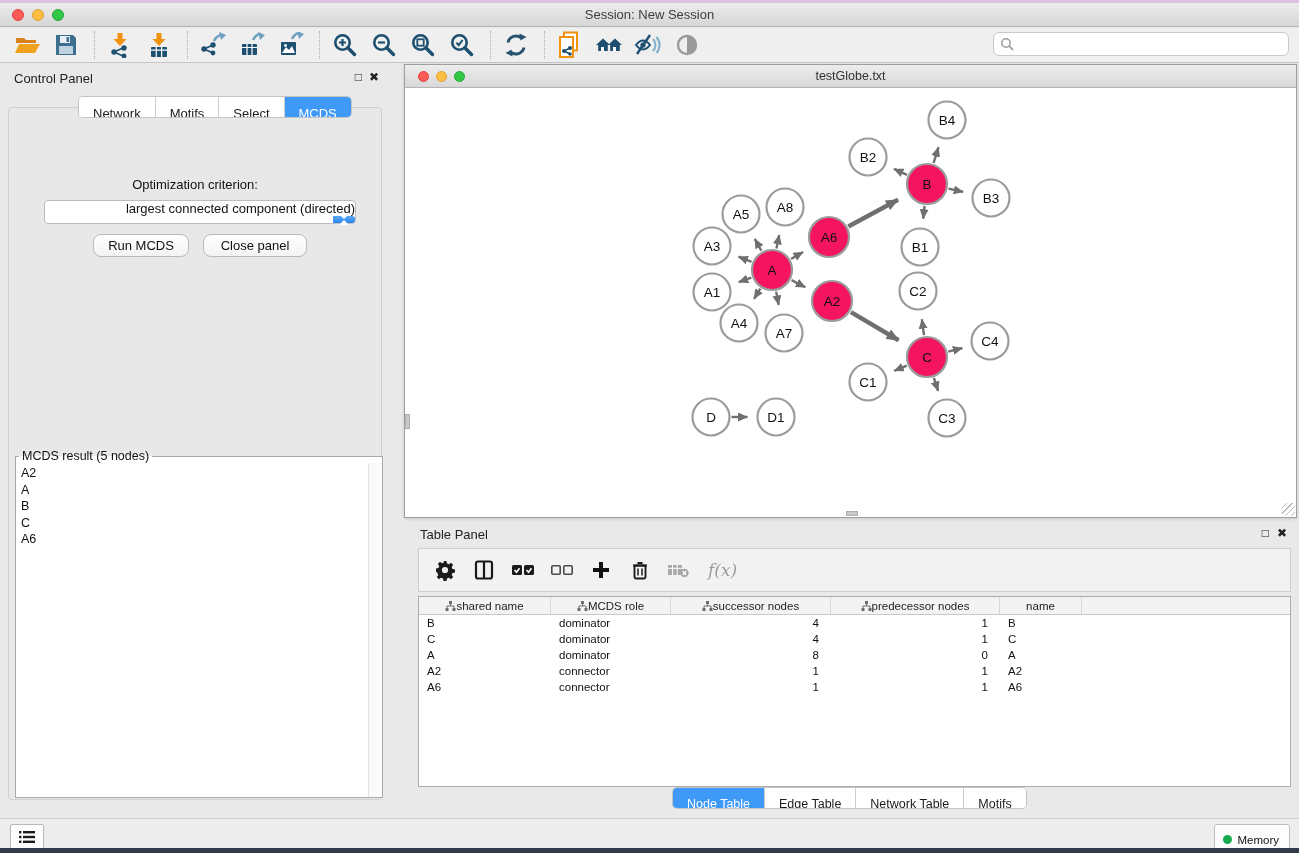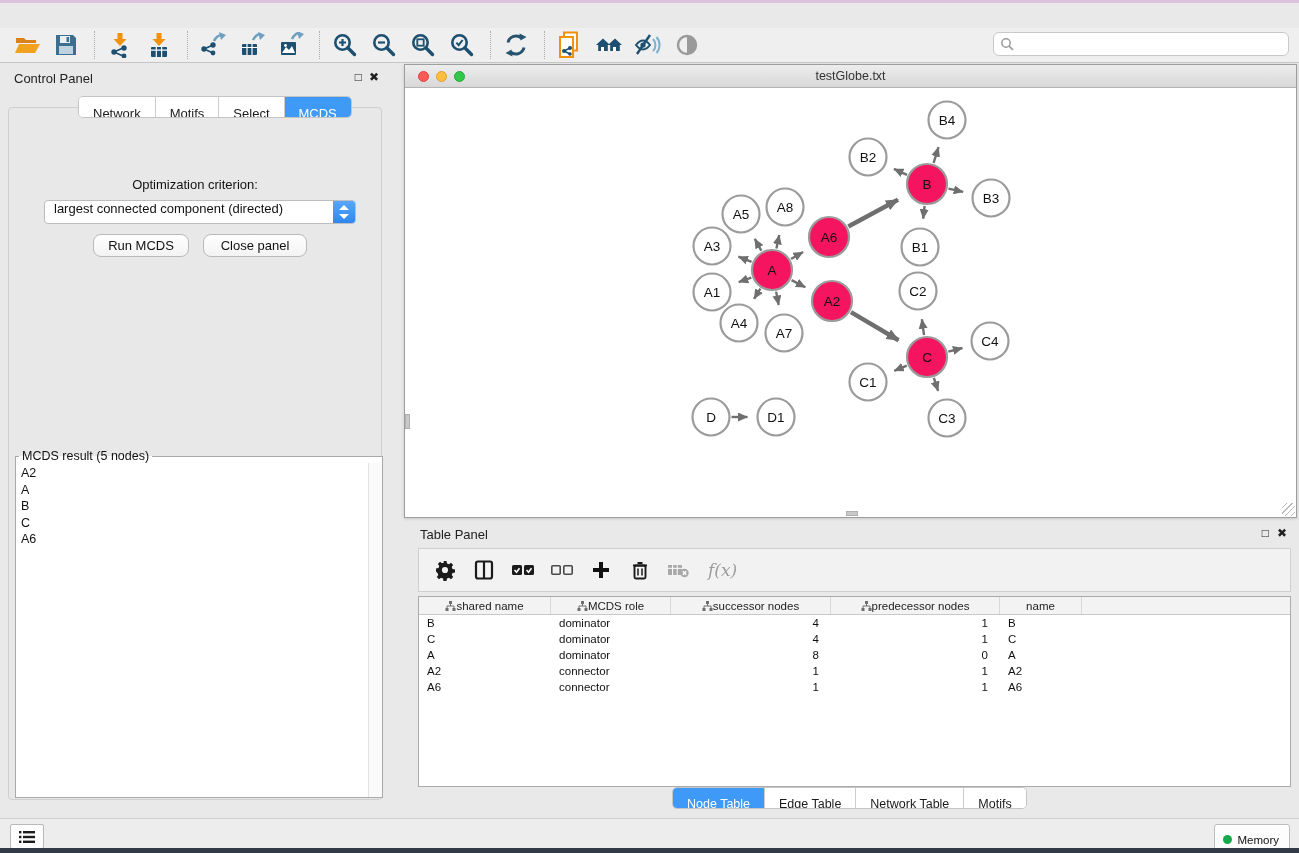--- a/index.html
+++ b/index.html
@@ -36,21 +36,21 @@
                 background:#E8E8E8; border:1px solid #CFCFCF; border-radius:4px; }
   .seg-bar { position:absolute; display:flex; background:#fff; border:1px solid #C4C4C4;
              border-radius:5px; overflow:hidden; z-index:3; height:22px; }
   .cp-tabs { left:78px; top:32px; }
   .seg { display:flex; align-items:center; justify-content:center; font-size:13px; color:#1b1b1b;
          border-right:1px solid #CDCDCD; background:#fff; padding:16px 14px;text-align:center; }
   .seg:last-child { border-right:none; }
   .seg.active { background:#3F9AF7; color:#fff; }
   .opt-label { position:absolute; left:0; width:100%; top:69px; text-align:center; font-size:13px; color:#111; }
   .dropdown { position:absolute; left:35px; top:92px; width:312px; height:24px; background:#fff;
-              border:1px solid #BDBDBD; border-radius:4px; display:flex; align-items:flex-start; }
+              border:1px solid #BDBDBD; border-radius:4px; display:flex; align-items:flex-end;flex-direction:column; }
   .dropdown .dd-text { flex:1; font-size:13px; color:#111; padding-left:9px; white-space:nowrap; }
   .dd-stepper { width:22px; height:22px; margin-right:0; background:linear-gradient(#55A7F8,#2E87EE);
                 border-radius:0 3px 3px 0; position:relative; }
   .dd-stepper:before, .dd-stepper:after { content:""; position:absolute; left:6px; border-left:5px solid transparent; border-right:5px solid transparent; }
   .dd-stepper:before { top:4px; border-bottom:5px solid #fff; }
   .dd-stepper:after  { bottom:4px; border-top:5px solid #fff; }
   .cp-btn { position:absolute; top:126px; height:23px; background:linear-gradient(#FFFFFF,#F3F3F3);
             border:1px solid #B9B9B9; border-radius:8px; font-size:13px; color:#111;
             display:flex; align-items:center; justify-content:center; }
   .btn-run { left:84px; width:96px; }
@@ -104,20 +104,26 @@
   .bottom-strip { position:absolute; left:0; top:848px; width:100%; height:5px; background:#333A47; }
 
   svg { display:block; }
 </style>
 </head>
 <body>
 
 <div id="app">
   <div class="top-edge"></div>
 
+  <div class="titlebar">
+    <span class="tl red"></span>
+    <span class="tl yellow"></span>
+    <span class="tl green"></span>
+    <span class="title">Session: New Session</span>
+  </div>
 
   <div class="toolbar">
     <span class="tb-icon">
       <svg width="26" height="26" viewBox="0 0 26 26">
           <path d="M2 6h8l2 2h10v3H2z" fill="#D9821B"></path>
           <path d="M1 21l4-9h21l-5 9z" fill="#F0A21F"></path>
         </svg>
     </span>
     <span class="tb-icon">
       <svg width="26" height="26" viewBox="0 0 26 26">

